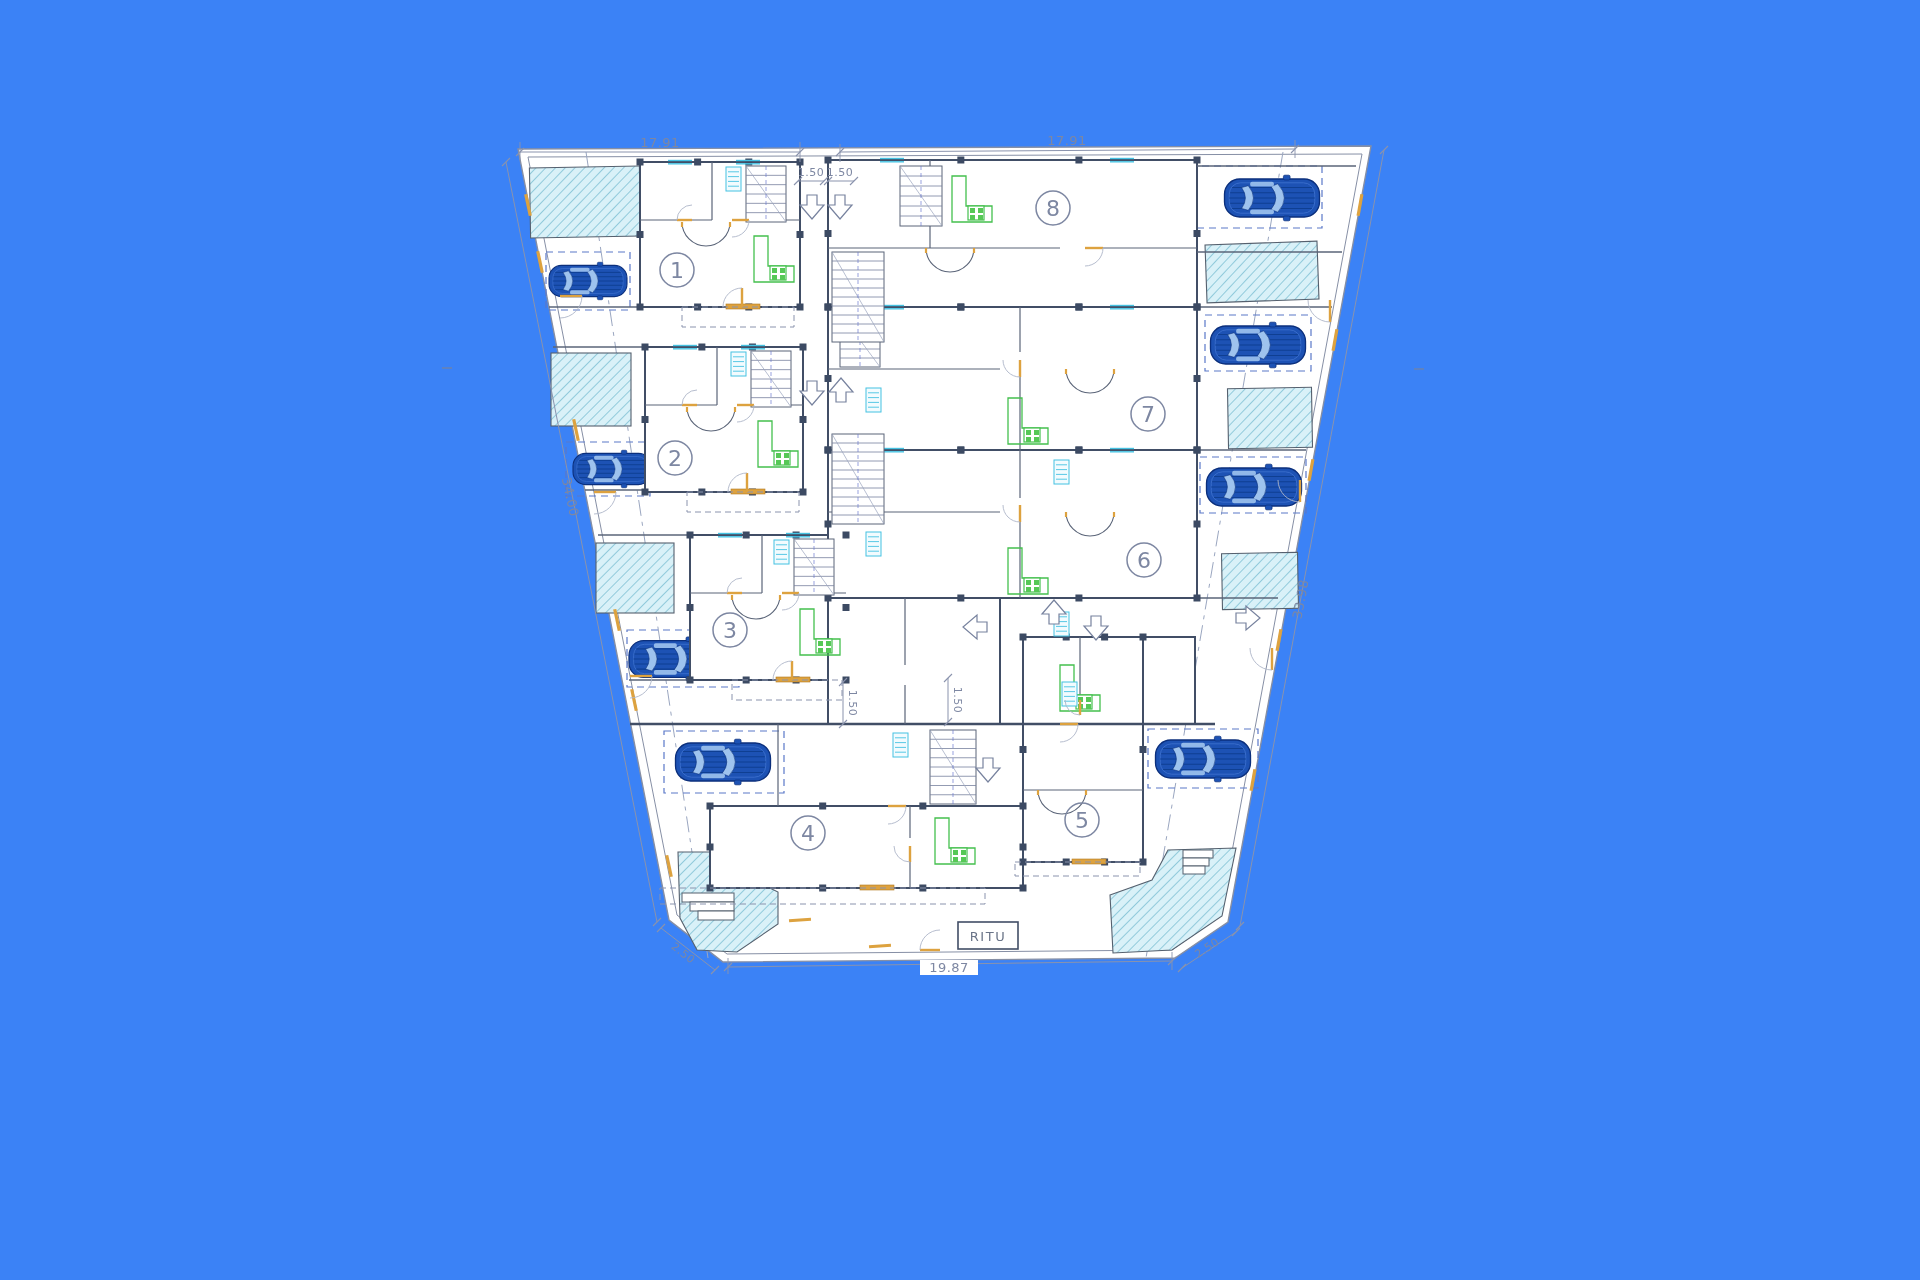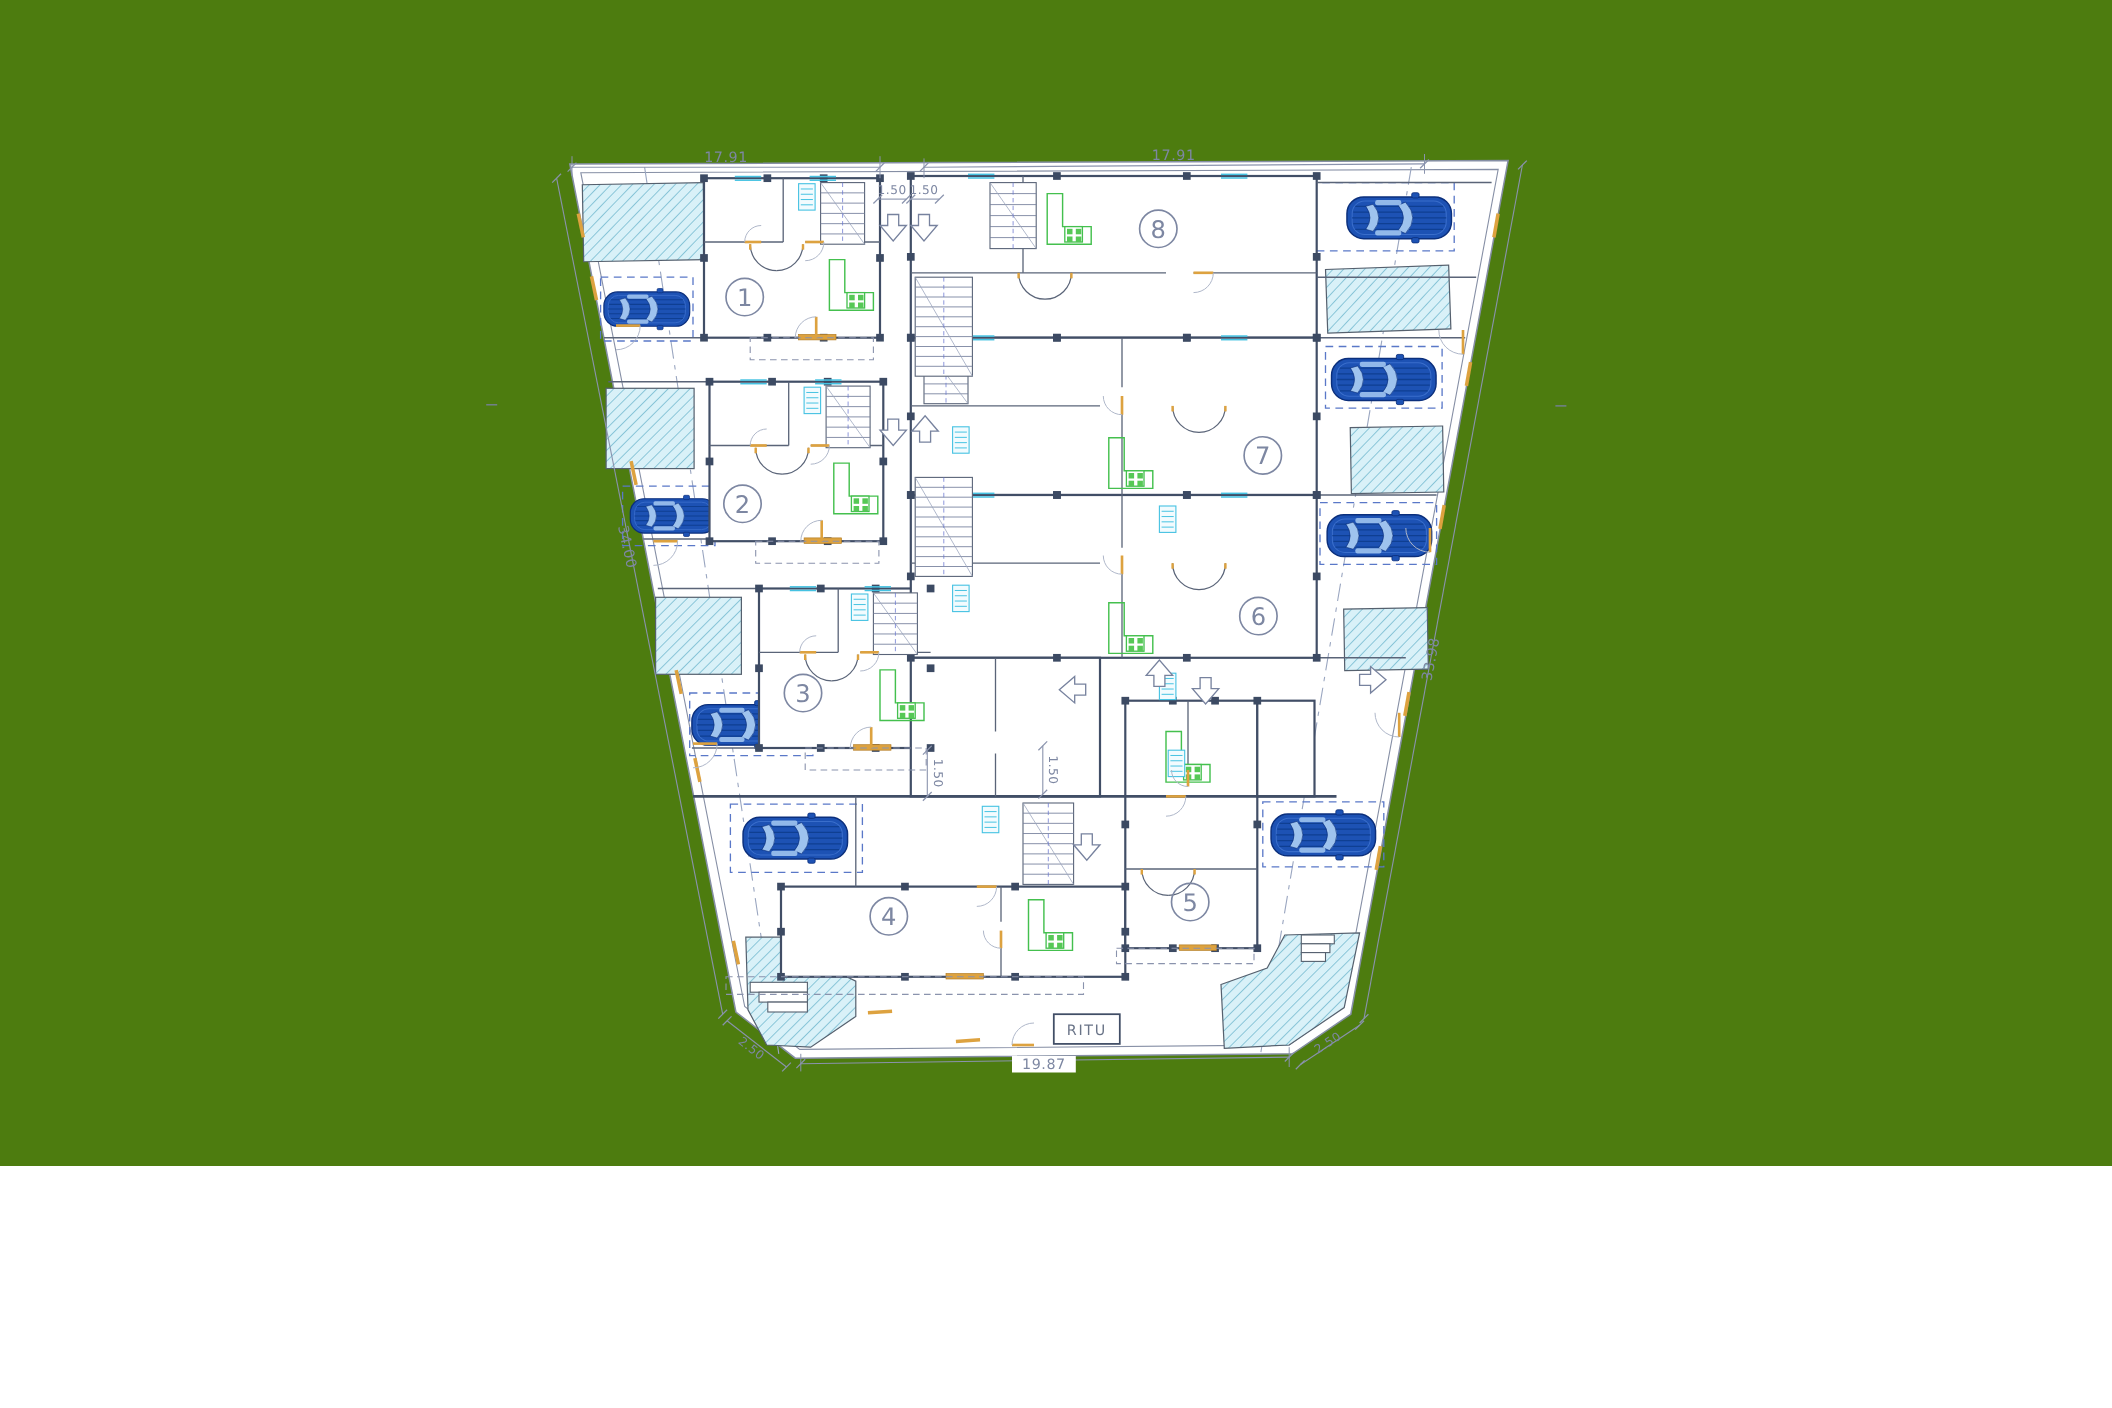--- a/index.html
+++ b/index.html
@@ -1,16 +1,16 @@
 <!DOCTYPE html>
 <html><head>
 <meta charset="utf-8">
 <style>
   html,body{margin:0;padding:0;background:#ffffff;}
-  #stage{position:relative;width:1920px;height:1060px;background:#4d7c0f;overflow:hidden;
+  #stage{position:relative;width:1920px;height:1280px;background:#3b82f6;overflow:hidden;
          font-family:"DejaVu Sans",sans-serif;}
   svg{position:absolute;left:0;top:0;}
   text{font-family:"DejaVu Sans",sans-serif;}
   .dimtxt{fill:#7d87a2;font-size:13px;letter-spacing:.5px;}
   .dimtxt.small{font-size:11px;}
   .unitnum{fill:#7d87a2;font-size:22px;font-weight:400;}
   .ritu{fill:#6a7488;font-size:13px;letter-spacing:1.5px;}
 </style>
 </head>
 <body>

